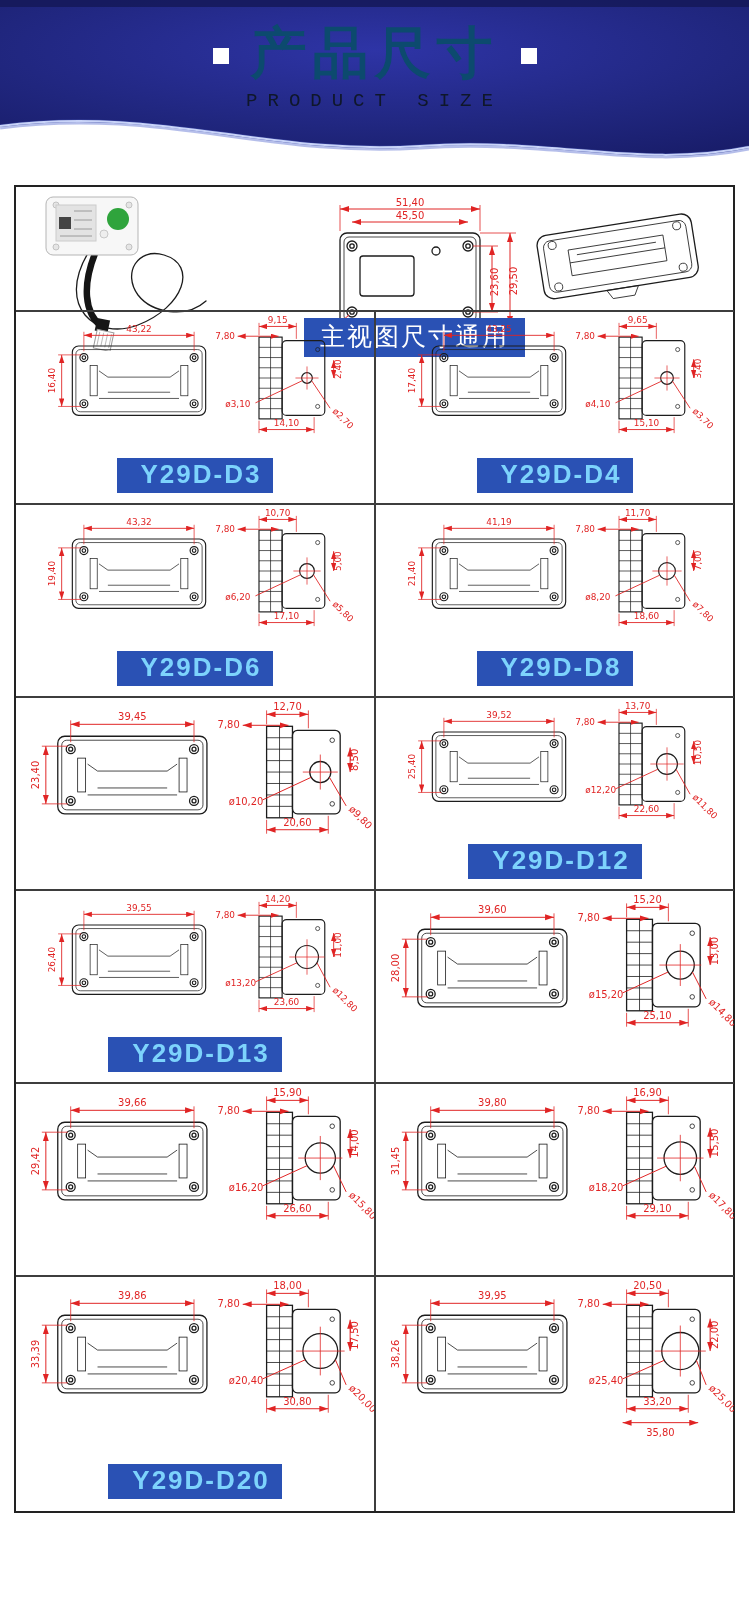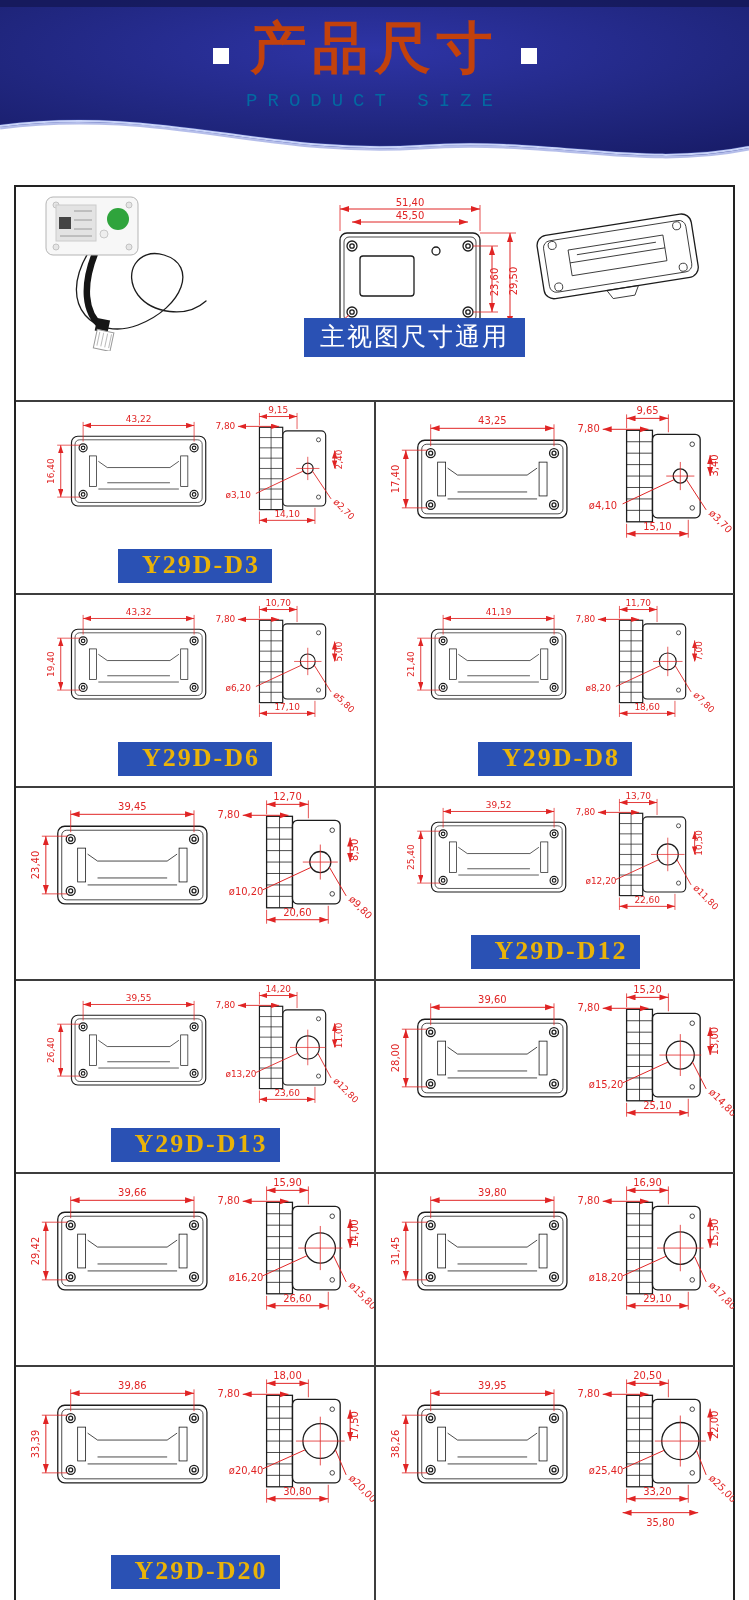--- a/index.html
+++ b/index.html
@@ -3,44 +3,44 @@
 <meta charset="utf-8">
 <style>
   * { margin:0; padding:0; box-sizing:border-box; }
   html,body { background:#ffffff; width:749px; font-family:"Liberation Sans",sans-serif; }
 
   
   .banner { position:relative; width:749px; height:172px; overflow:hidden; }
   .banner-bg { position:absolute; left:0; top:0; width:100%; height:100%; }
   .banner-inner { position:relative; z-index:2; text-align:center; padding-top:22px; }
   .title-row { display:flex; align-items:center; justify-content:center; gap:22px; }
-  .title-row h1 { color:#c2410c; font-family:Liberation Mono, monospace;
+  .title-row h1 { color:#0c4a6e; font-family:Liberation Sans, sans-serif;
                   font-size:56px; font-weight:700; letter-spacing:6px; line-height:1.1; }
   .sq { width:16px; height:16px; background:#ffffff; display:inline-block; margin-top:6px; }
-  .subtitle { margin-top:6px; color:#0369a1; font-family:"Liberation Mono",monospace;
+  .subtitle { margin-top:6px; color:#0f172a; font-family:"Liberation Mono",monospace;
               font-size:19px; letter-spacing:10px; }
 
   
   .sheet { margin:13px 14px 0 14px; border:2px solid #222222; background:#ffffff; }
-  .top-section { position:relative; height:213px; }
+  .top-section { position:relative; height:123px; }
   .photo-svg { position:absolute; left:10px; top:2px; }
   .fv-svg    { position:absolute; left:278px; top:2px; }
   .iso-svg   { position:absolute; left:505px; top:26px; }
   .blue-label { position:absolute; left:288px; top:131px; background:#2a51b4; color:#ffffff;
                 font-size:25px; padding:2px 16px 4px 16px; letter-spacing:2px;
                 font-family:"Liberation Sans",sans-serif; }
 
   .grid { display:grid; grid-template-columns:1fr 1fr; }
   .cell { height:193px; border-top:2px solid #3d3d3d; display:flex; flex-direction:column;
           align-items:center; position:relative; }
   .cell:nth-child(even) { border-left:2px solid #3d3d3d; }
   .cell:nth-last-child(-n+2) { height:236px; }
   .cell svg { width:358px; height:162px; margin-top:2px; }
-  .model-label { margin-top:auto; margin-bottom:10px; background:#2a51b4; color:#eab308;
-                 font-family:Liberation Serif, serif; font-size:26px; font-weight:700;
+  .model-label { margin-top:auto; margin-bottom:10px; background:#2a51b4; color:#7dd3fc;
+                 font-family:Liberation Sans, sans-serif; font-size:26px; font-weight:700;
                  letter-spacing:2px; padding:1px 12px 3px 24px; }
   .cell:nth-last-child(-n+2) .model-label { margin-bottom:12px; }
 
   
   svg text { font-family:"DejaVu Sans",sans-serif; }
   .dtxt { font-size:10px; fill:#e02424; }
   .dl  { stroke:#e02424; stroke-width:1; fill:none; }
   .ext { stroke:#e02424; stroke-width:0.8; fill:none; }
   .ln  { stroke:#1c1c1c; stroke-width:1.3; fill:none; }
   .lt  { stroke:#1c1c1c; stroke-width:0.8; fill:none; }
@@ -301,20 +301,21 @@
         <text class="dtxt" x="-38" y="97">ø4,10</text>
         <line class="dl d2-line" x1="80" y1="98" x2="60.2" y2="67.6"></line>
         <text class="dtxt" x="82" y="102" transform="rotate(45 82 102)">ø3,70</text>
         <line class="ext" x1="0" y1="112" x2="0" y2="126"></line>
         <line class="ext" x1="62" y1="108" x2="62" y2="126"></line>
         <line class="dl" x1="0" y1="122" x2="62" y2="122" marker-start="url(#arr)" marker-end="url(#arr)"></line>
         <text class="dtxt" x="31" y="118" text-anchor="middle">15,10</text>
 
       </g>
     </svg>
+    <div class="model-label">Y29D-D4</div>
   </div>
       <div class="cell">
     <svg viewBox="0 0 360 162">
 
       <g transform="translate(42,14)">
         <rect class="ln" x="0" y="22" width="150" height="78" rx="7"></rect>
         <rect class="lt" x="4" y="26" width="142" height="70" rx="5"></rect>
         <g class="ln">
           <circle cx="13" cy="35" r="4.5"></circle>
               <circle cx="13" cy="35" r="2"></circle>

